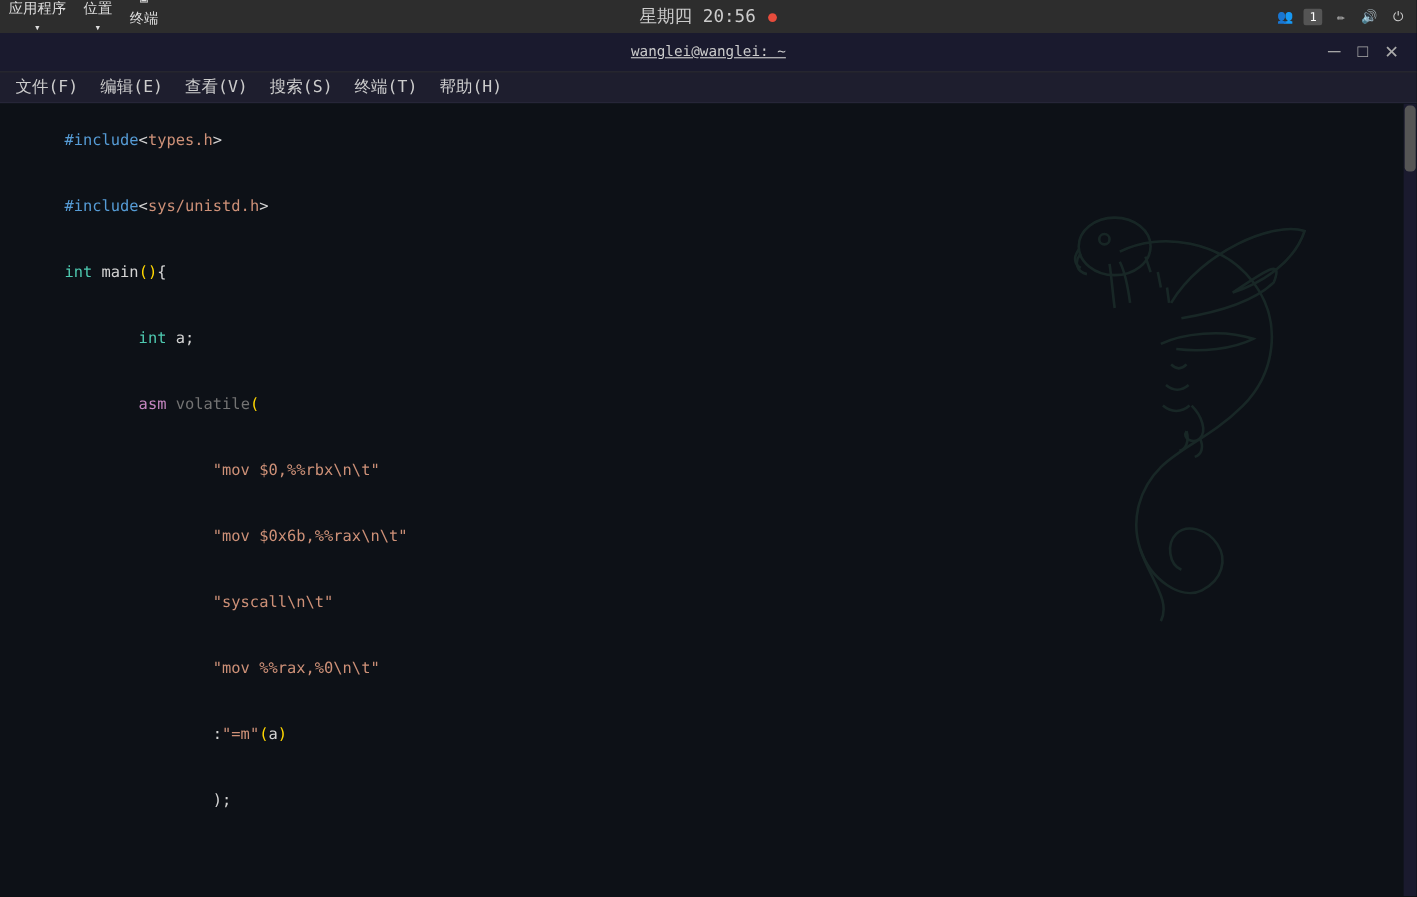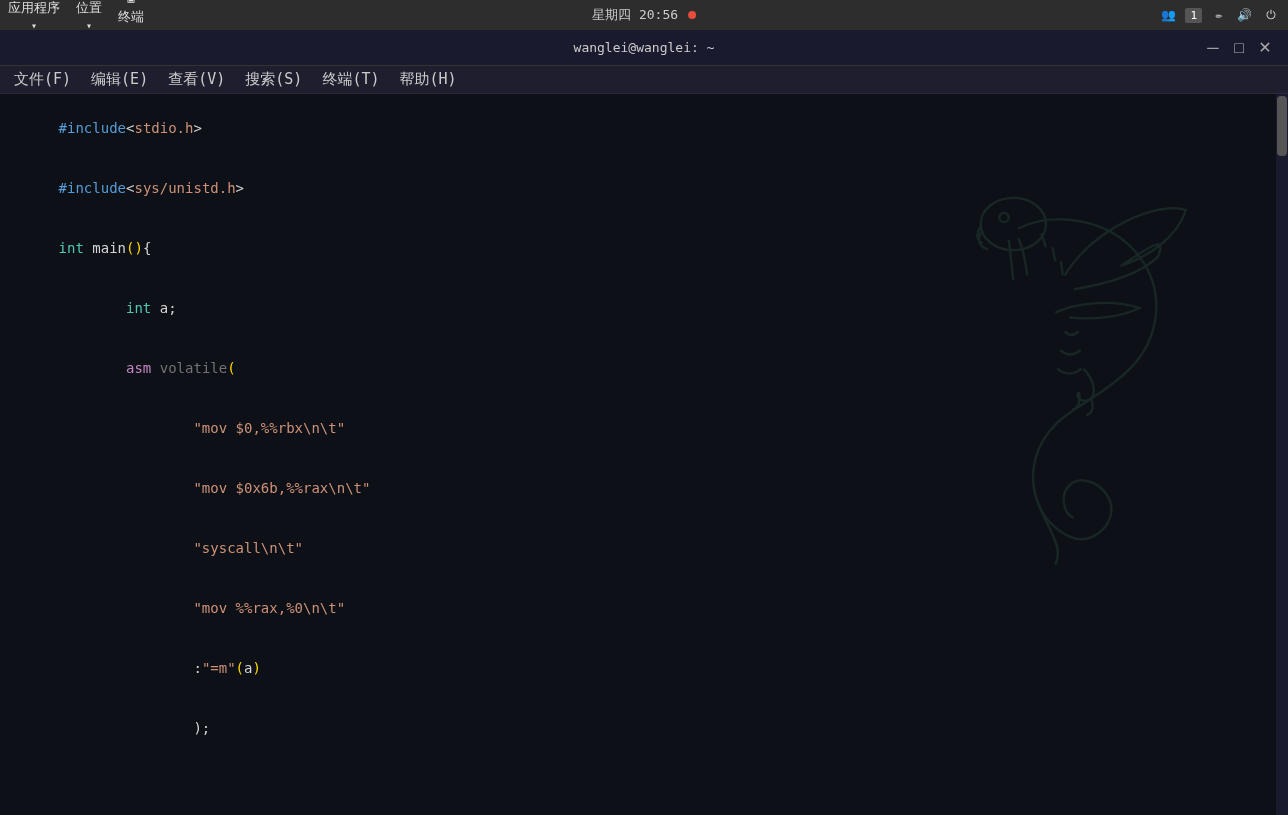--- a/index.html
+++ b/index.html
@@ -26,21 +26,21 @@
     .system-bar-left {
       display: flex;
       align-items: center;
       gap: 16px;
     }
     .system-bar-center {
       position: absolute;
       left: 50%;
       transform: translateX(-50%);
       color: #ccc;
-      font-size: 13px;
+      font-size: 16px;
     }
     .system-bar-right {
       display: flex;
       align-items: center;
       gap: 8px;
       margin-left: auto;
     }
     .sys-menu-item {
       color: #ddd;
       font-size: 13px;
@@ -93,20 +93,21 @@
       padding: 0 12px;
       flex-shrink: 0;
       border-bottom: 1px solid #333;
     }
     .titlebar-title {
       color: #ccc;
       font-size: 13px;
       position: absolute;
       left: 50%;
       transform: translateX(-50%);
+      text-decoration: underline;
     }
     .window-controls {
       display: flex;
       gap: 4px;
       margin-left: auto;
     }
     .win-btn {
       width: 22px;
       height: 22px;
       border: none;
@@ -278,21 +279,21 @@
         <path d="M250,190 C255,195 260,195 265,190"></path>
         <path d="M245,210 C252,216 260,216 267,210"></path>
         <path d="M242,230 C250,237 260,237 268,230"></path>
 
         <path d="M200,90 C205,100 208,115 210,130"></path>
         <path d="M190,92 C192,105 193,120 195,135"></path>
       </g>
     </svg>
 
     <div class="code-line">
-      <span class="c-preprocessor">#include</span><span class="c-default">&lt;</span><span class="c-include-path">stdio.h</span><span class="c-default">&gt;</span>
+      <span class="c-preprocessor">#include</span><span class="c-default">&lt;</span><span class="c-include-path">types.h</span><span class="c-default">&gt;</span>
     </div>
     <div class="code-line">
       <span class="c-preprocessor">#include</span><span class="c-default">&lt;</span><span class="c-include-path">sys/unistd.h</span><span class="c-default">&gt;</span>
     </div>
     <div class="code-line">
       <span class="c-int-keyword">int</span><span class="c-default"> main</span><span class="c-paren">()</span><span class="c-default">{</span>
     </div>
     <div class="code-line">
       <span class="c-default">        </span><span class="c-int-keyword">int</span><span class="c-default"> a;</span>
     </div>

